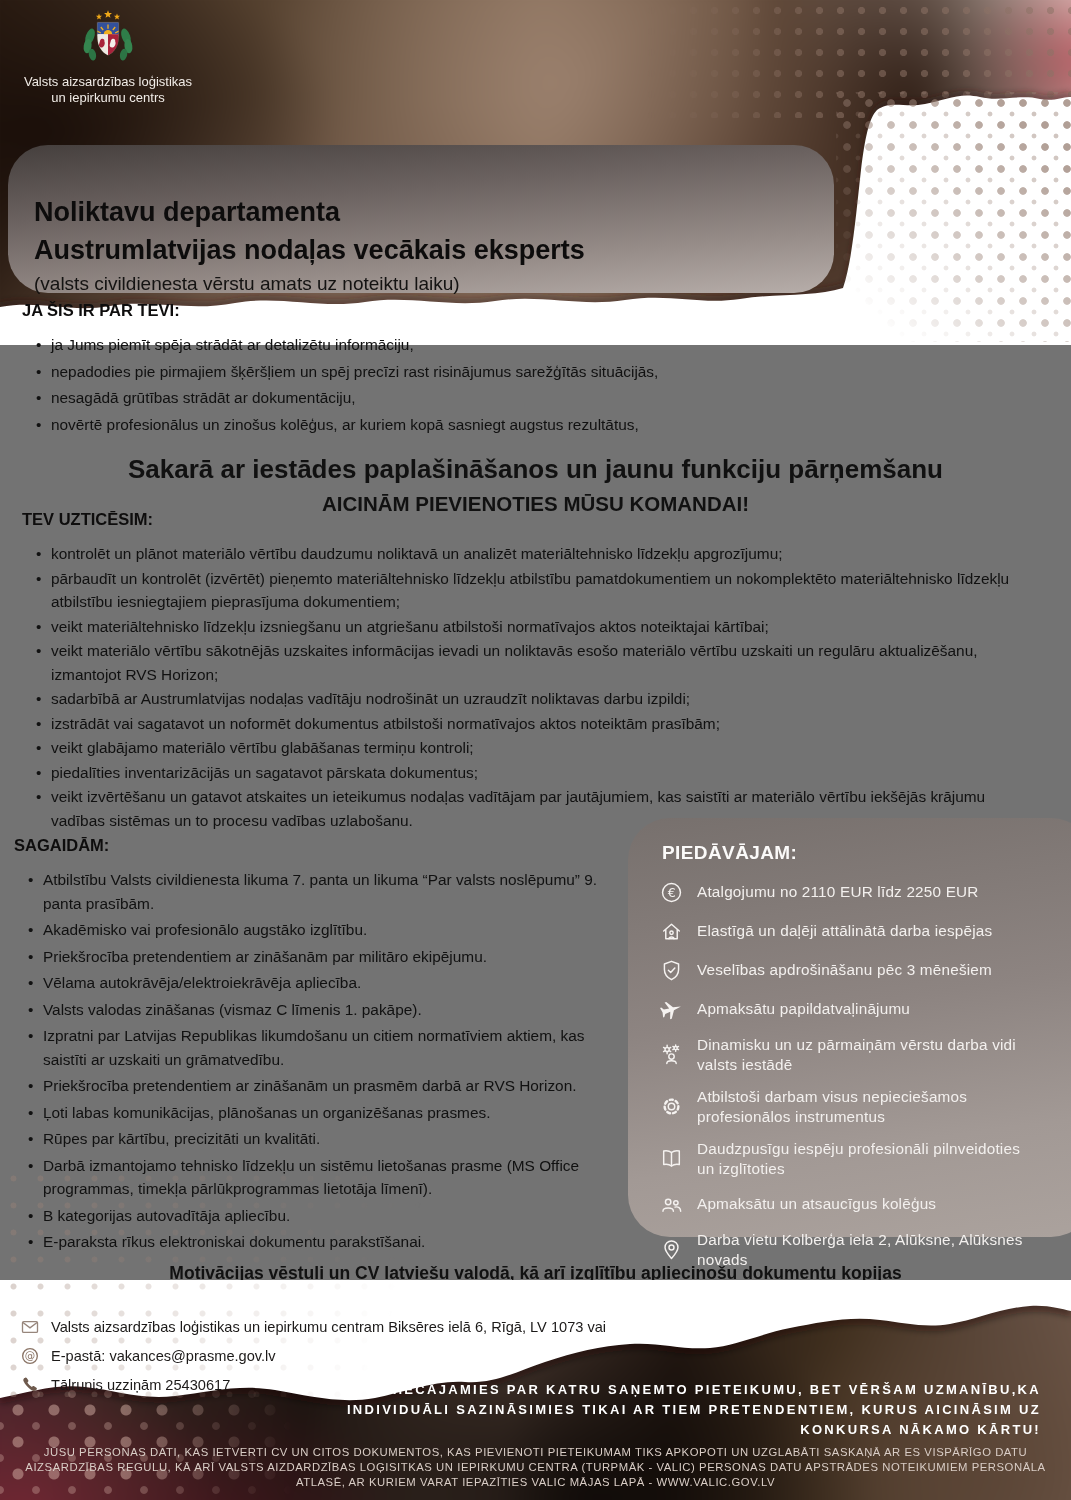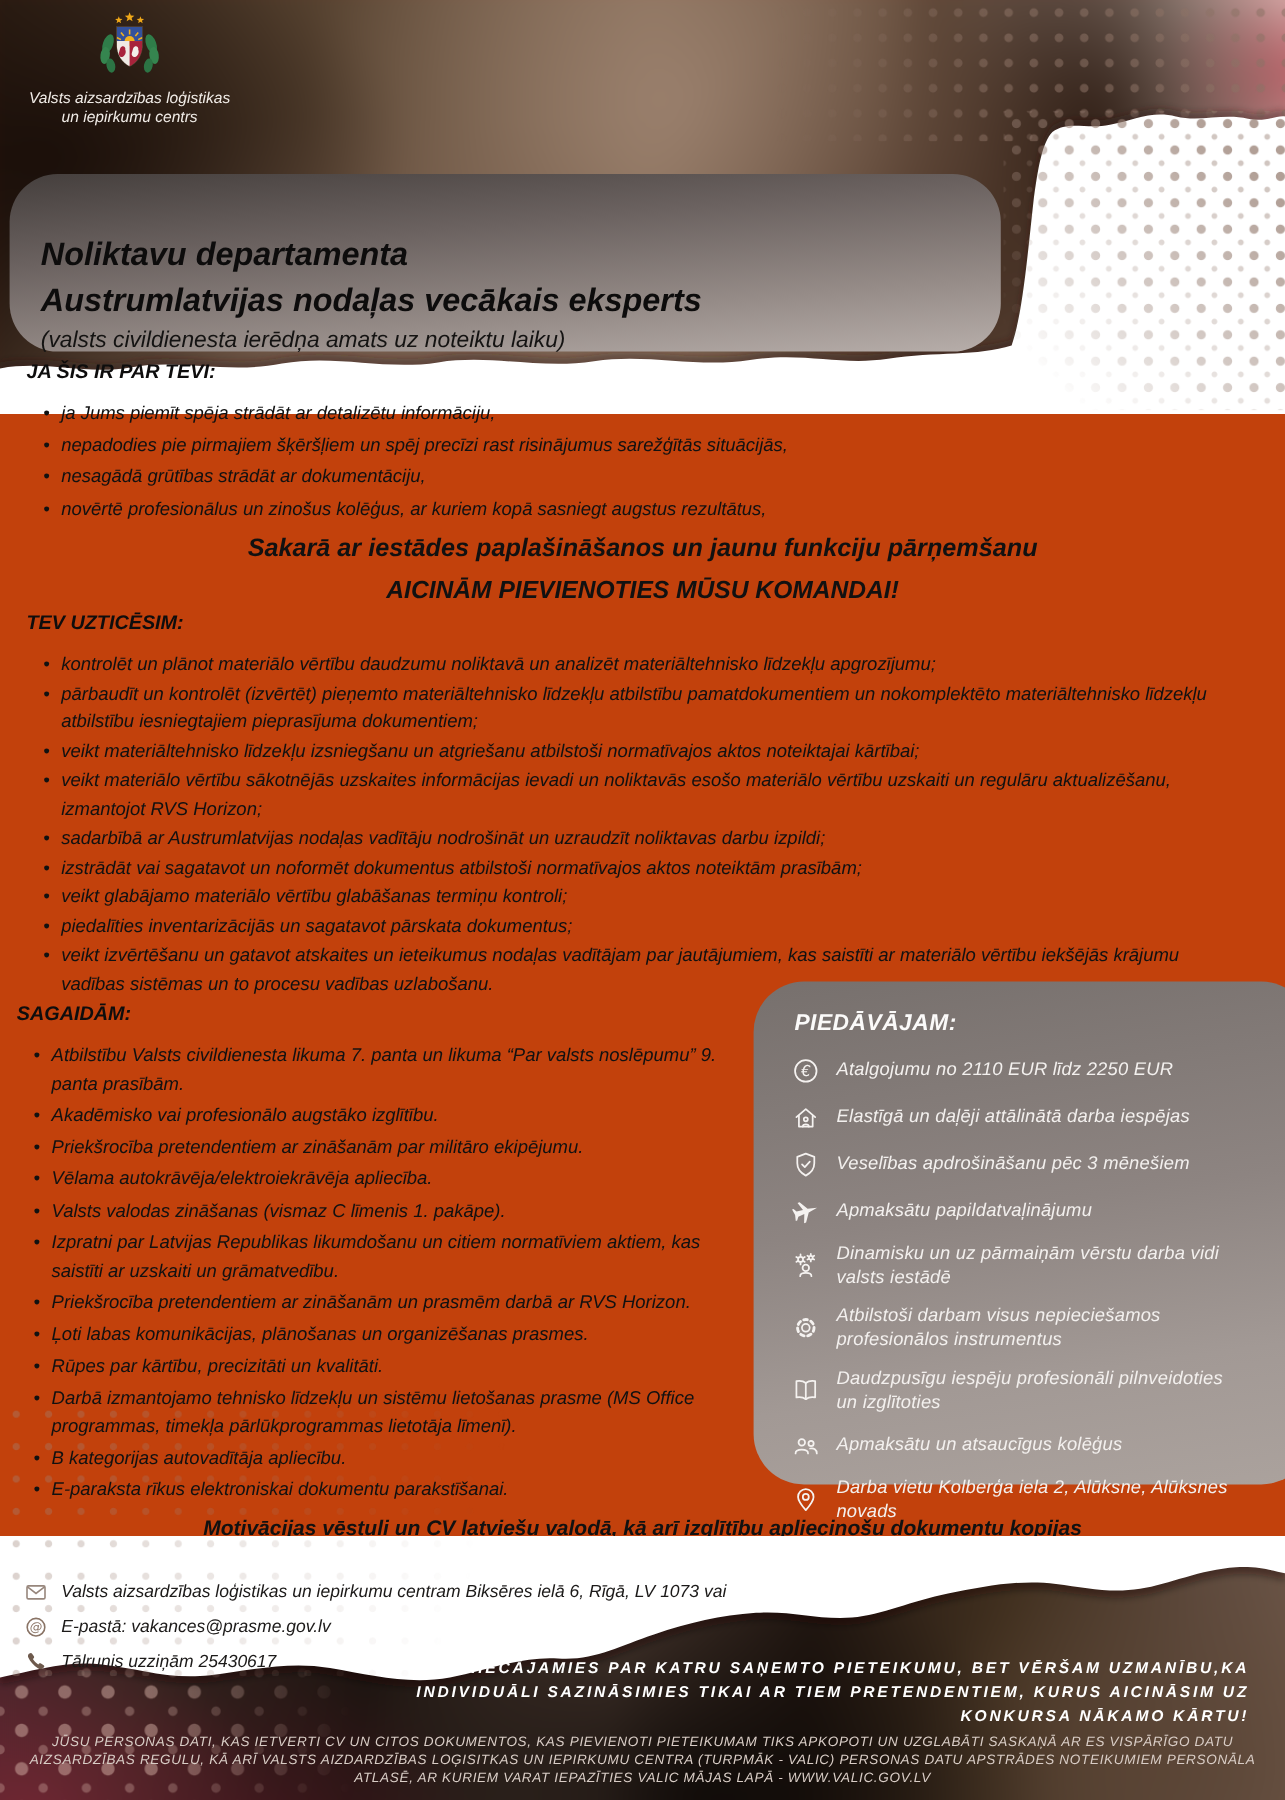--- a/index.html
+++ b/index.html
@@ -1,17 +1,17 @@
 <!DOCTYPE html>
 <html><head>
 <meta charset="utf-8">
 <style>
   html,body{margin:0;padding:0;background:#ffffff;}
-  .page{position:relative;width:1071px;height:1500px;background:#c2410c;overflow:hidden;
-        font-family:"Liberation Sans","DejaVu Sans",sans-serif;color:#111;font-style:italic;}
+  .page{position:relative;width:1071px;height:1500px;background:#737373;overflow:hidden;
+        font-family:"Liberation Sans","DejaVu Sans",sans-serif;color:#111;}
 
   
   .photo-top{position:absolute;top:0;left:0;width:1071px;height:345px;overflow:hidden;}
   .photo-top-bg{position:absolute;inset:-30px;filter:blur(14px);
     background:
       radial-gradient(430px 280px at 6% 40%, rgba(24,13,8,0.95), transparent 70%),
       radial-gradient(520px 320px at 30% 85%, rgba(126,99,84,0.85), transparent 70%),
       radial-gradient(430px 430px at 52% 28%, rgba(163,136,118,0.75), transparent 70%),
       radial-gradient(320px 320px at 70% 60%, rgba(66,44,31,0.9), transparent 70%),
       radial-gradient(260px 420px at 83% 35%, rgba(38,22,14,0.95), transparent 70%),
@@ -48,21 +48,21 @@
   
   .sec-heading{font-size:16.5px;font-weight:bold;margin:0 0 13px 0;color:#0e0d0d;}
   ul.blist{list-style:none;margin:12px;padding:0;font-size:15.4px;line-height:23.5px;}
   ul.blist li{position:relative;padding-left:17px;margin:0 0 3px 0;}
   ul.blist li::before{content:"\2022";position:absolute;left:2px;top:0;}
   .section-about{position:absolute;left:22px;top:301px;width:1010px;}
   .section-duties{position:absolute;left:22px;top:510px;width:1005px;}
   .section-duties ul.blist li{margin-bottom:1px;}
   .section-expect{position:absolute;left:14px;top:836px;width:596px;}
   .invitation{position:absolute;left:0;top:440px;width:1071px;text-align:center;}
-  .invitation .inv1{font-size:21px;font-weight:bold;line-height:34px;}
+  .invitation .inv1{font-size:26px;font-weight:bold;line-height:34px;margin-top:12px;}
   .invitation .inv2{font-size:20.5px;font-weight:bold;line-height:36px;}
 
   
   .offer-box{position:absolute;left:628px;top:818px;width:465px;height:419px;border-radius:42px;
     background:linear-gradient(172deg,#77706d 0%,#8d8481 45%,#a29995 75%,#aba29d 100%);
     padding:24px 16px 0 30px;box-sizing:border-box;}
   .offer-box h3{margin:0 0 15px 4px;font-size:19px;font-weight:bold;color:#fbfaf9;letter-spacing:0.4px;}
   .offer-item{display:flex;align-items:center;gap:13px;margin-bottom:13px;}
   .offer-icon{flex:0 0 26px;width:26px;height:26px;display:flex;align-items:center;justify-content:center;}
   .offer-icon svg{width:25px;height:25px;stroke:#f5f2f0;fill:none;stroke-width:1.4;
@@ -154,21 +154,21 @@
     </svg>
     <div class="org-name">
       <div>Valsts aizsardzības loģistikas</div>
       <div>un iepirkumu centrs</div>
     </div>
   </div>
 
   <div class="title-card">
     <h1>Noliktavu departamenta</h1>
     <h1>Austrumlatvijas nodaļas vecākais eksperts</h1>
-    <div class="subtitle">(valsts civildienesta ierēdņa amats uz noteiktu laiku)</div>
+    <div class="subtitle">(valsts civildienesta vērstu amats uz noteiktu laiku)</div>
   </div>
 
   <div class="section-about">
     <h3 class="sec-heading">JA ŠIS IR PAR TEVI:</h3>
     <ul class="blist">
       <li><span>ja Jums piemīt spēja strādāt ar detalizētu informāciju,</span></li>
         <li><span>nepadodies pie pirmajiem šķēršļiem un spēj precīzi rast risinājumus sarežģītās situācijās,</span></li>
         <li><span>nesagādā grūtības strādāt ar dokumentāciju,</span></li>
         <li><span>novērtē profesionālus un zinošus kolēģus, ar kuriem kopā sasniegt augstus rezultātus,</span></li>
     </ul>

